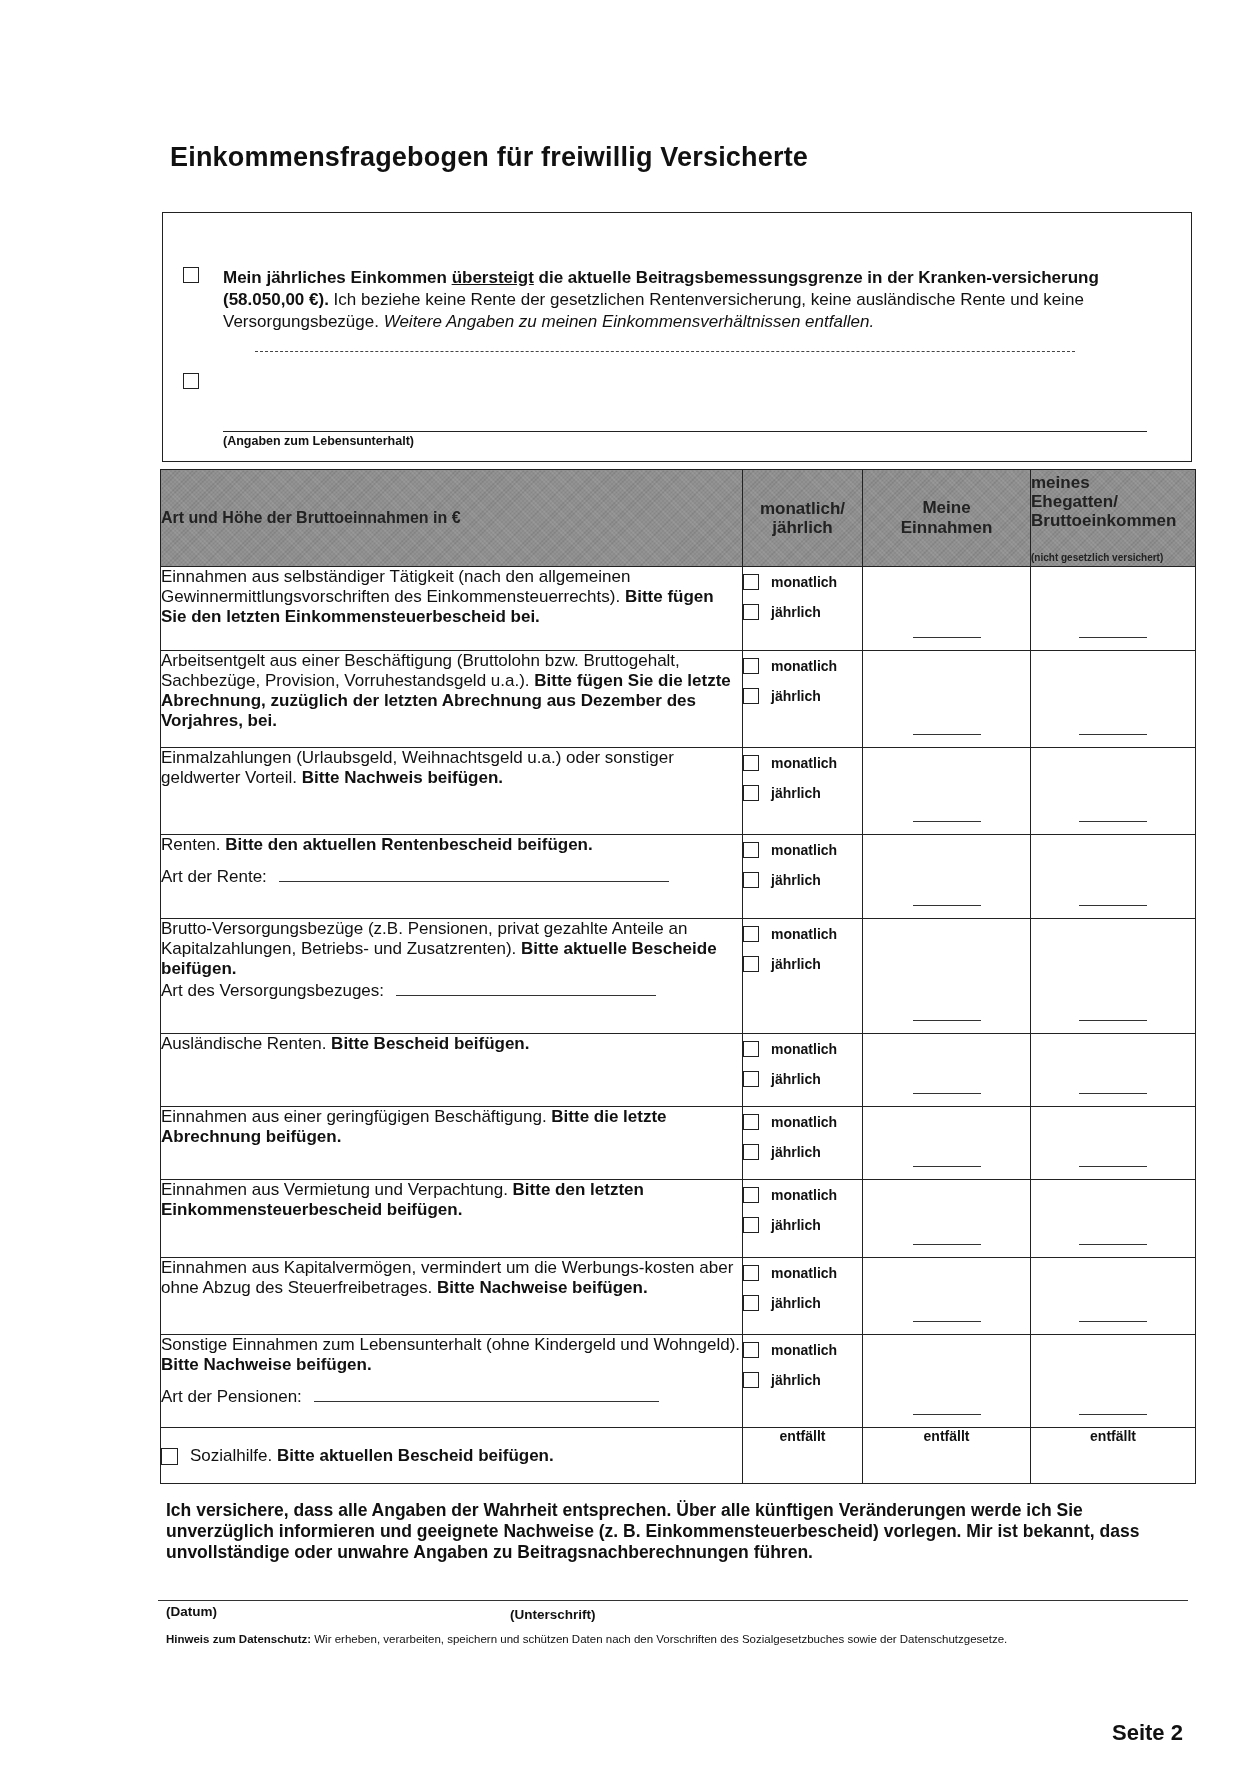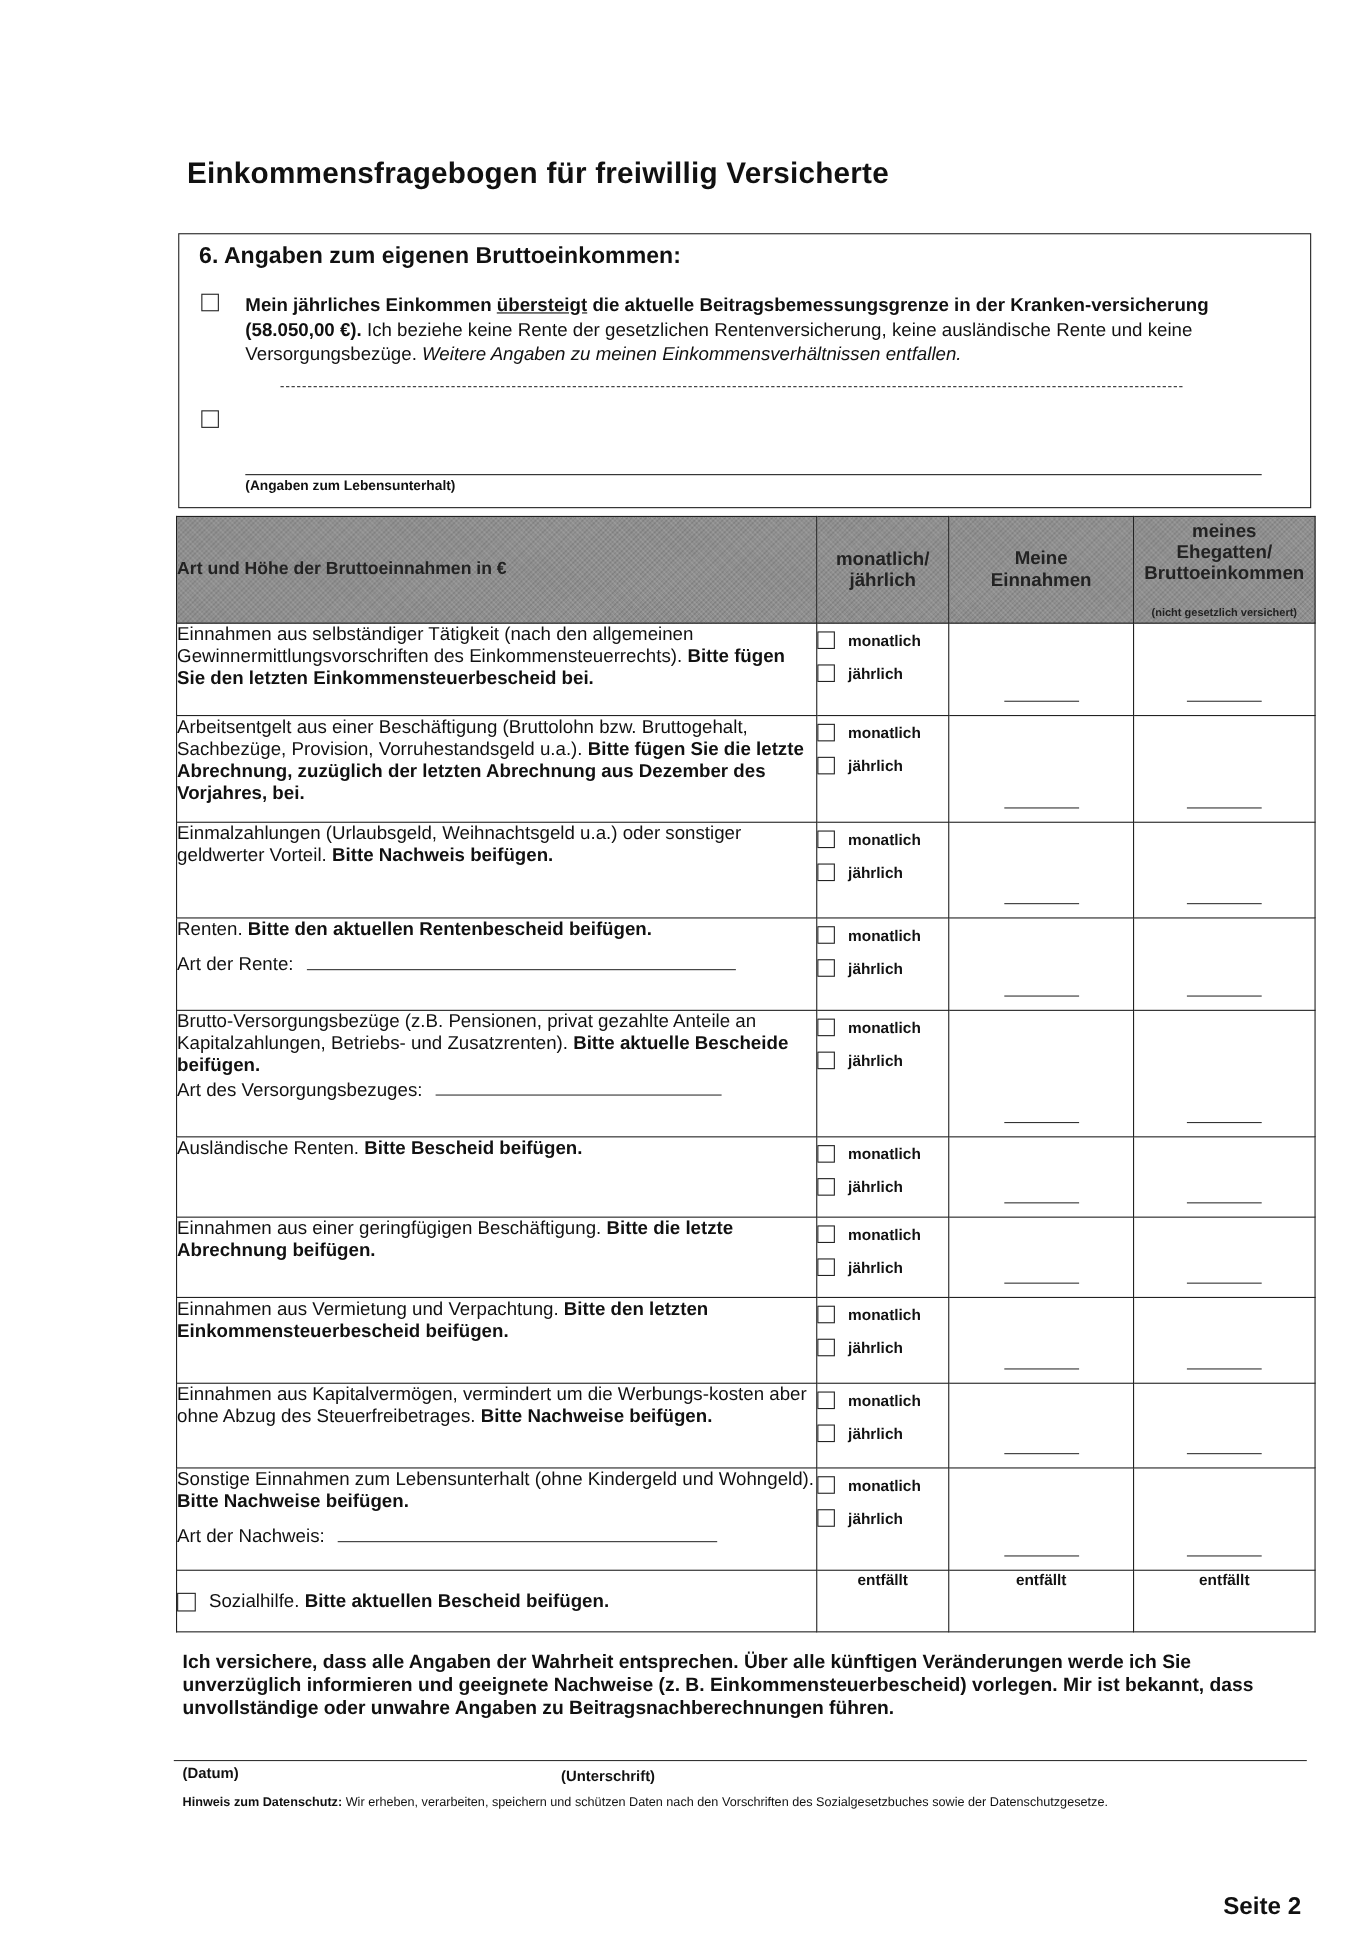--- a/index.html
+++ b/index.html
@@ -26,21 +26,21 @@
   
   table.inc { position:absolute; left:160px; top:469px; width:1035px; border-collapse:collapse; table-layout:fixed; }
   table.inc td, table.inc th { border:1.5px solid #222; vertical-align:top; padding:0; }
   table.inc th { background:#8f8f8f;
      background-image: repeating-linear-gradient(45deg, rgba(255,255,255,0.12) 0 1px, transparent 1px 3px),
                        repeating-linear-gradient(-45deg, rgba(0,0,0,0.12) 0 1px, transparent 1px 3px);
      height:96px; color:#222; font-weight:bold; vertical-align:middle; }
   th.h-desc { text-align:left; font-size:16px; padding-left:6px; padding-top:20px; }
   th.h-per { font-size:17px; line-height:19px; text-align:center; }
   th.h-mine { font-size:17px; line-height:20px; text-align:center; }
-  th.h-sp { font-size:17px; line-height:19px; text-align:center; }
+  th.h-sp { font-size:17px; line-height:19px; text-align:left; }
   th.h-sp small { display:block; font-size:10px; line-height:11px;margin-top:22px; }
   td.desc { font-size:17px; line-height:20px; padding:6px 8px 6px 8px; }
   td.desc b { font-weight:bold; }
   td.per { padding:10px 0 0 12px; font-size:14px; font-weight:bold; }
   .per-row { height:30px; display:flex; align-items:center; }
   .per-row .cb { margin-right:12px; width:16px; height:16px; }
   .per-lbl { font-size:14px; font-weight:bold; }
   td.amt { position:relative; }
   .amt-line { position:absolute; bottom:12px; left:50%; width:68px; margin-left:-34px; border-top:1.5px solid #333; }
   .art-line { display:inline-block; border-bottom:1.5px solid #333; height:16px; vertical-align:baseline; margin-left:12px; }
@@ -54,21 +54,20 @@
   .hinweis { left:166px; top:1633px; font-size:11.5px; }
   .hinweis b { font-weight:bold; }
   .seite { left:1112px; top:1720px; font-size:22px; font-weight:bold; }
 </style>
 </head>
 <body>
 
 <div class="abs title">Einkommensfragebogen für freiwillig Versicherte</div>
 
 <div class="abs sec6">
-  <div class="abs sec6-head">6. Angaben zum eigenen Bruttoeinkommen:</div>
   <span class="abs cb opt1-cb"></span>
   <div class="abs opt1-text"><b><span>Mein jährliches Einkommen </span><u>übersteigt</u><span> die aktuelle Beitragsbemessungsgrenze in der Kranken-versicherung (58.050,00 €).</span></b><span> Ich beziehe keine Rente der gesetzlichen Rentenversicherung, keine ausländische Rente und keine Versorgungsbezüge. </span><i>Weitere Angaben zu meinen Einkommensverhältnissen entfallen.</i></div>
   <div class="abs dash"></div>
   <span class="abs cb opt2-cb"></span>
   <div class="abs lu-line"></div>
   <div class="abs lu-label">(Angaben zum Lebensunterhalt)</div>
 </div>
 
 <table class="inc">
   <colgroup>
@@ -251,21 +250,21 @@
           </div>
     </td>
         <td class="amt">
           <div class="amt-line"></div>
         </td>
         <td class="amt">
           <div class="amt-line"></div>
         </td>
       </tr>
       <tr style="height: 93px;">
-        <td class="desc"><span>Sonstige Einnahmen zum Lebensunterhalt (ohne Kindergeld und Wohngeld). </span><b>Bitte Nachweise beifügen.</b><div style="margin-top:10px"><span>Art der Nachweis:</span><span class="art-line" style="width:345px"></span></div></td>
+        <td class="desc"><span>Sonstige Einnahmen zum Lebensunterhalt (ohne Kindergeld und Wohngeld). </span><b>Bitte Nachweise beifügen.</b><div style="margin-top:10px"><span>Art der Pensionen:</span><span class="art-line" style="width:345px"></span></div></td>
         <td class="per">
       <div class="per-row">
             <span class="cb"></span>
             <span class="per-lbl">monatlich</span>
           </div>
       <div class="per-row">
             <span class="cb"></span>
             <span class="per-lbl">jährlich</span>
           </div>
     </td>

